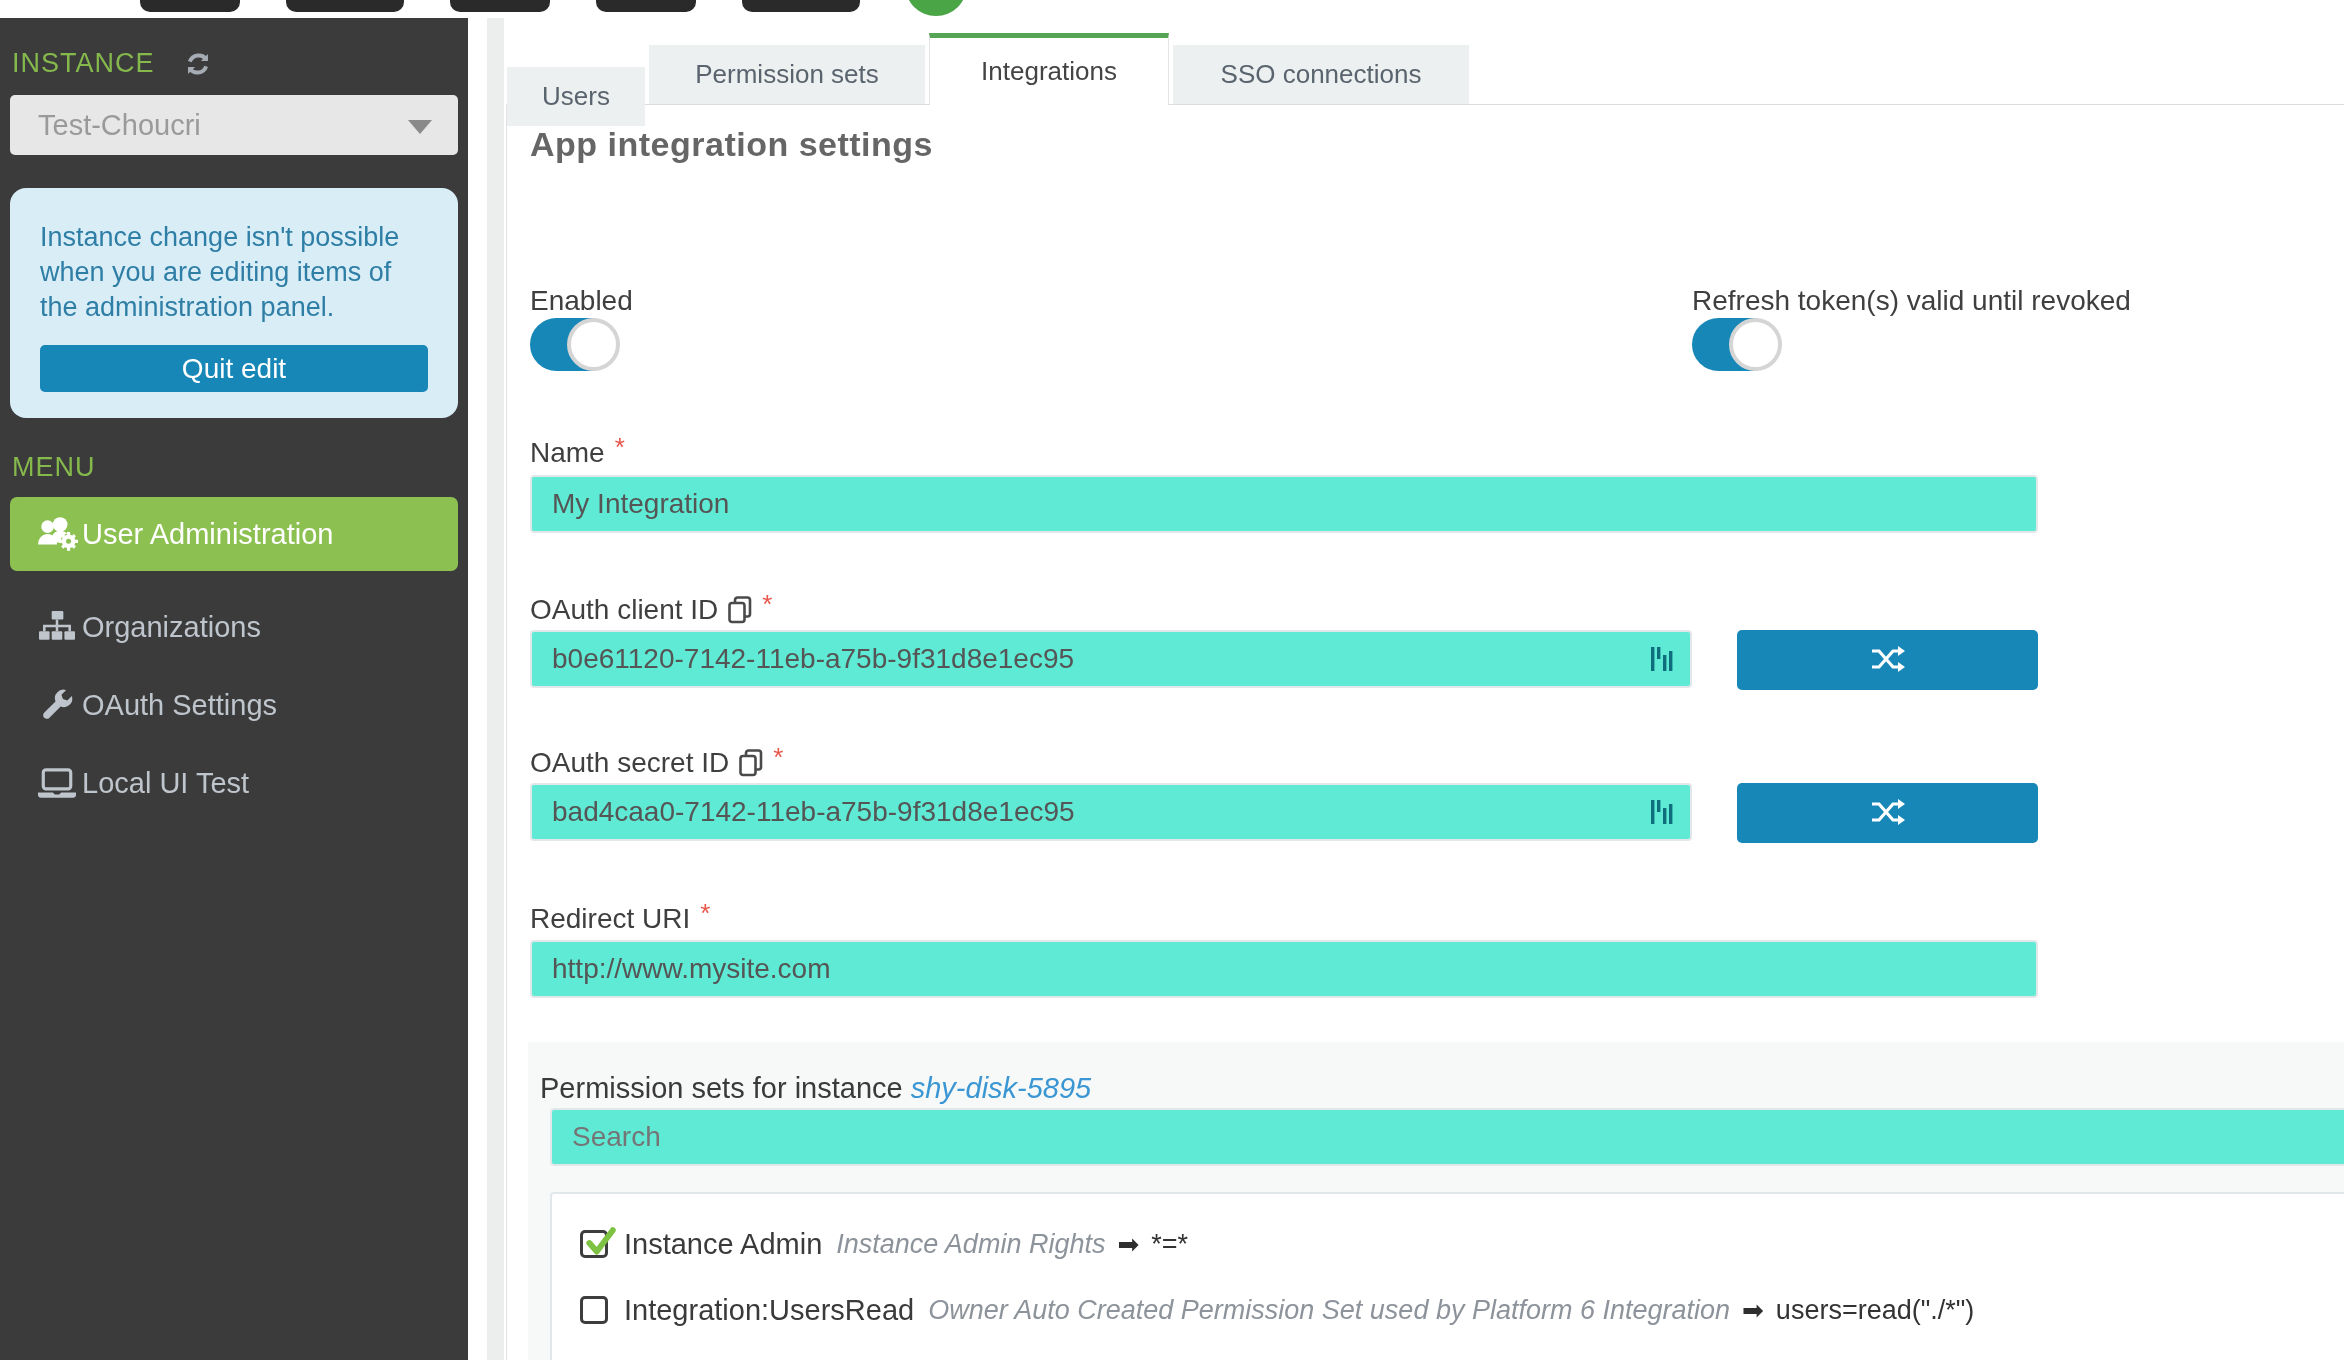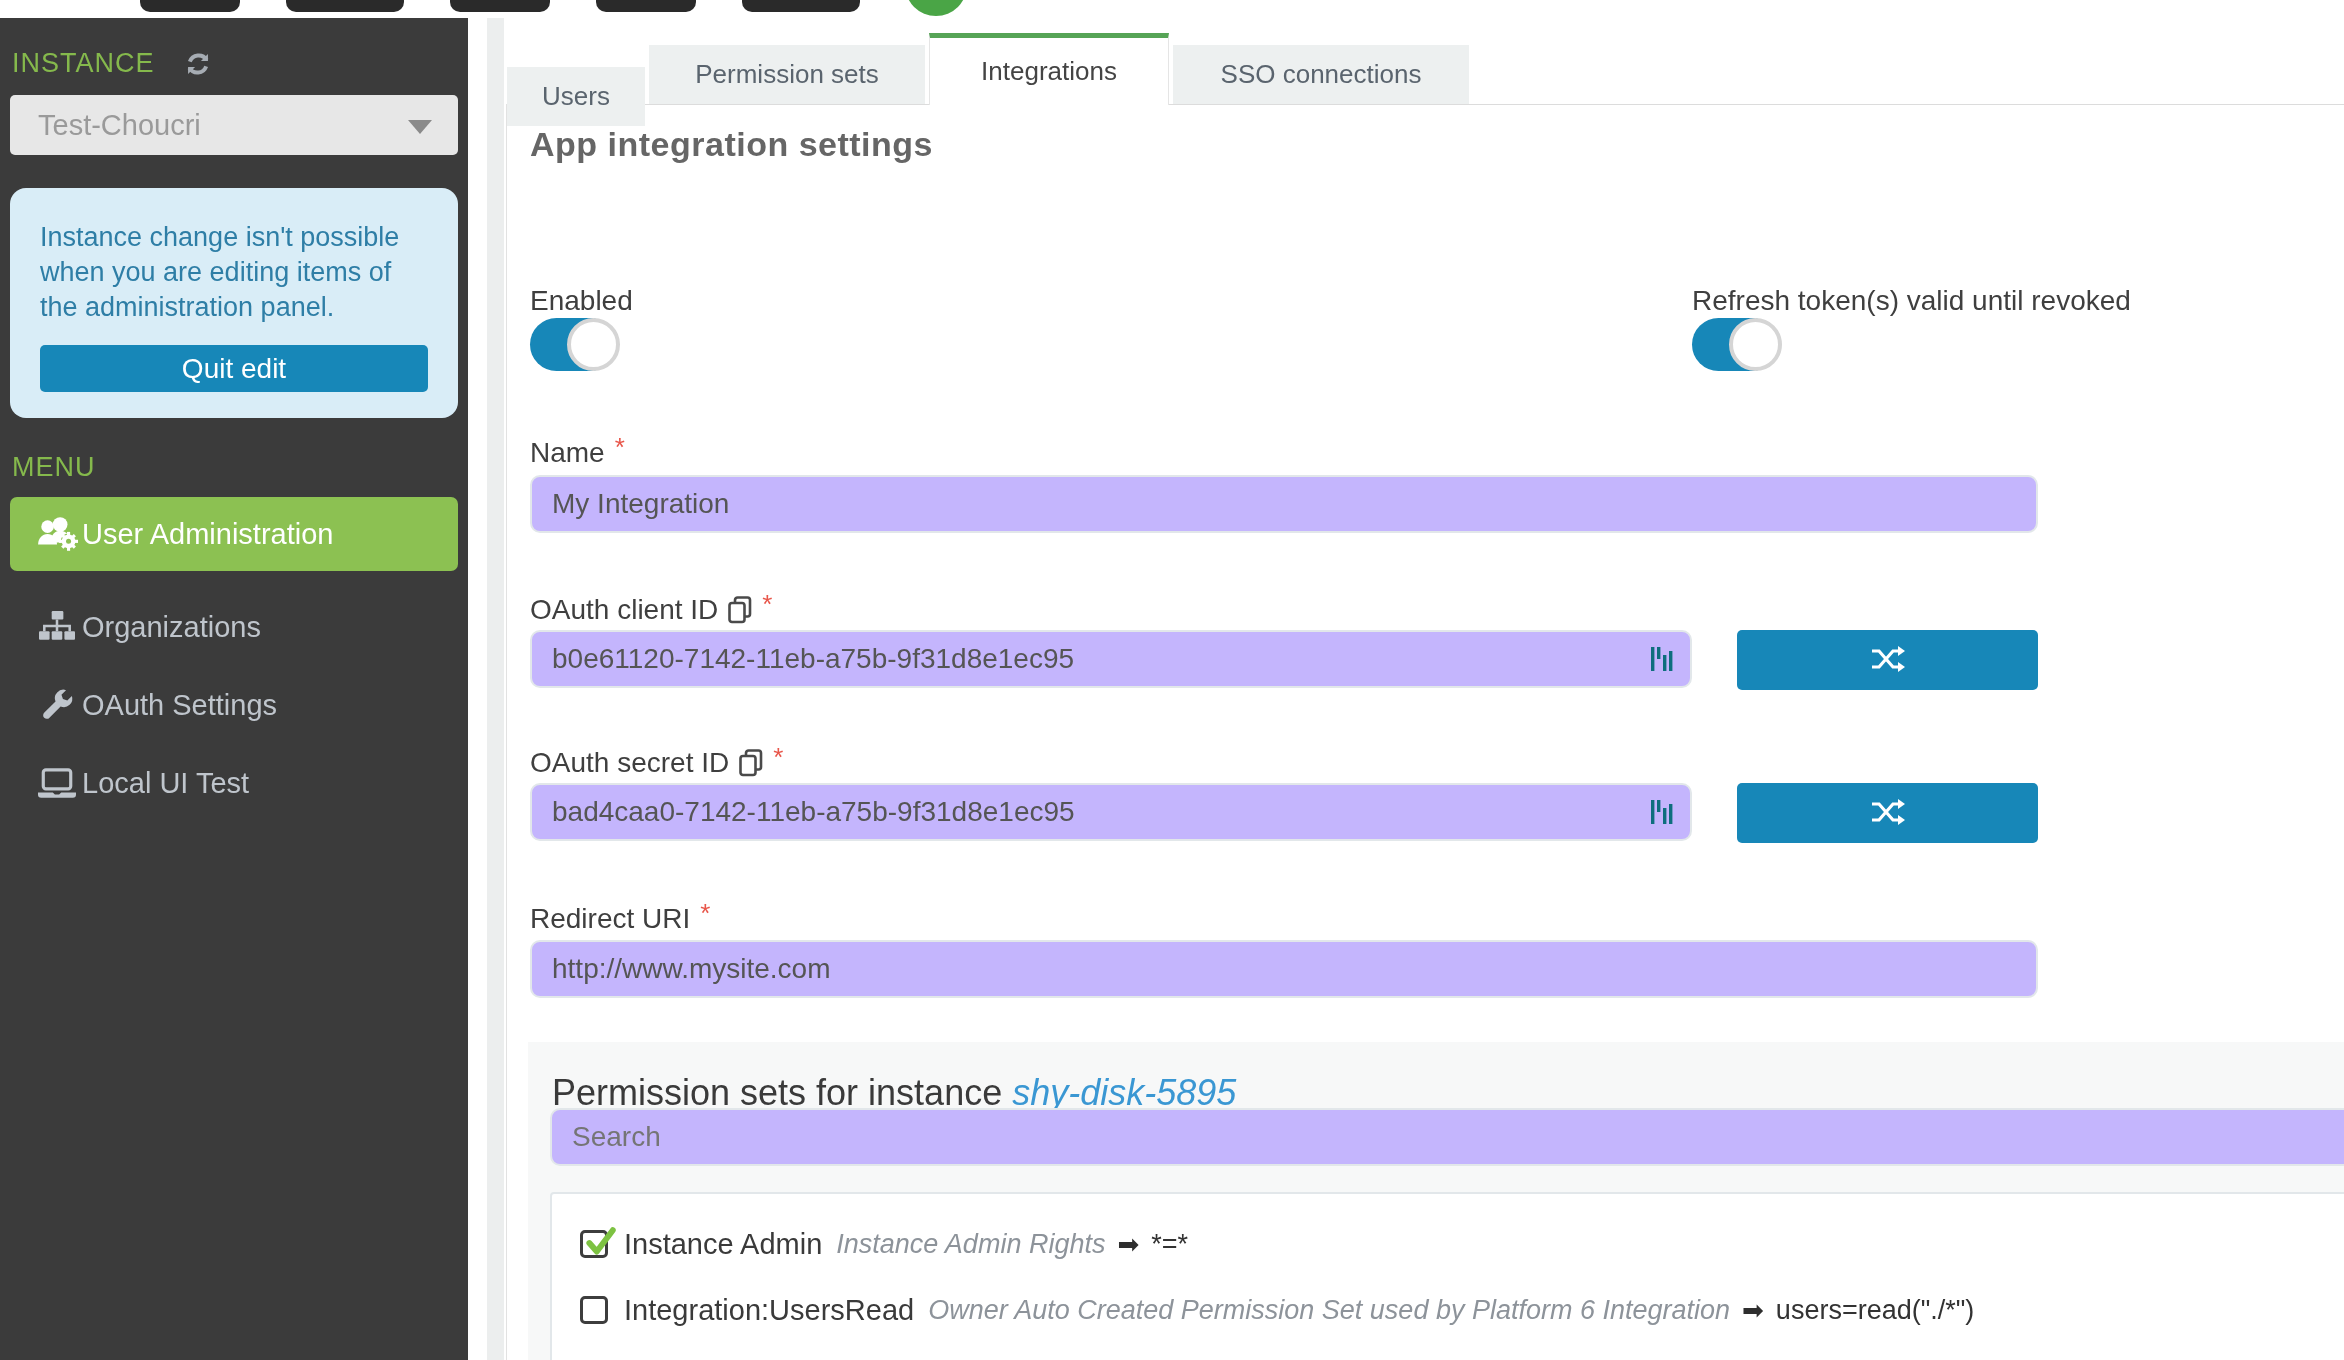--- a/index.html
+++ b/index.html
@@ -53,30 +53,30 @@
   .content-left-border{position:absolute;left:0;top:86px;width:1px;height:1256px;background:#e2e2e2;}
   .tab{position:absolute;top:27px;height:59px;background:var(--tab-bg);display:flex;align-items:center;justify-content:center;font-size:26px;color:#5a646e;cursor:pointer;}
   .tab.active{top:15px;height:72px;background:#fff;border-top:5px solid var(--tab-border-green);border-left:1px solid #e5e5e5;border-right:1px solid #e5e5e5;color:#444;z-index:3;}
   .page-title{position:absolute;left:24px;top:107px;font-size:34px;color:#666;letter-spacing:0.5px;}
 
   .field-label{position:absolute;font-size:28px;color:#3f3f3f;display:flex;align-items:flex-start;gap:10px;}
   .req{color:#e8564a;font-size:26px;line-height:20px;}
   .toggle{position:absolute;width:86px;height:53px;border-radius:27px;background:var(--primary-blue);cursor:pointer;}
   .toggle .knob{position:absolute;right:-4px;top:0;width:53px;height:53px;border-radius:50%;background:#fff;border:4px solid #d5d5d5;}
 
-  .tinput{position:absolute;height:58px;border:2px solid var(--input-border);border-radius:10px;background:#c4b5fd;font-family:inherit;font-size:28px;color:#555;padding:0 20px;outline:none;}
+  .tinput{position:absolute;height:58px;border:2px solid var(--input-border);border-radius:4px;background:#5eead4;font-family:inherit;font-size:28px;color:#555;padding:0 20px;outline:none;}
   .input-wrap{position:absolute;}
   .input-wrap .tinput{position:static;width:100%;height:58px;display:block;padding-right:60px;}
   .bars-icon{position:absolute;right:16px;top:15px;width:26px;height:28px;}
   .gen-btn{position:absolute;width:301px;height:60px;background:var(--primary-blue);border:none;border-radius:5px;display:flex;align-items:center;justify-content:center;cursor:pointer;}
   .copy-icon{display:inline-block;width:24px;height:28px;margin-top:2px;cursor:pointer;}
 
   
   .perm-panel{position:absolute;left:22px;top:1024px;width:1900px;height:520px;background:var(--panel-bg);}
-  .perm-heading{position:absolute;left:24px;top:30px;font-size:36px;color:#3a3a3a;}
+  .perm-heading{position:absolute;left:12px;top:30px;font-size:29px;color:#3a3a3a;}
   .perm-heading .inst-link{color:var(--link-blue);font-style:italic;cursor:pointer;}
   .perm-search{position:absolute;left:22px;top:66px;width:1820px;}
   .perm-list{position:absolute;left:22px;top:150px;width:1820px;height:360px;background:#fff;border:2px solid var(--input-border);border-radius:4px;padding:30px 28px;}
   .perm-row{display:flex;align-items:center;height:40px;margin-bottom:26px;font-size:29px;color:#3a3a3a;}
   .cbox{position:relative;width:28px;height:28px;border:3px solid #3d3d3d;border-radius:5px;margin-right:16px;flex:0 0 auto;cursor:pointer;background:#fff;}
   .cbox svg{position:absolute;left:1px;top:-6px;}
   .perm-desc{font-style:italic;color:#8d939a;font-size:27px;margin-left:14px;white-space:nowrap;}
   .perm-arrow{margin:0 12px;font-size:26px;color:#2e2e2e;font-family:"DejaVu Sans",sans-serif;}
   .perm-rule{font-size:27px;color:#333;white-space:nowrap;}
 </style>

